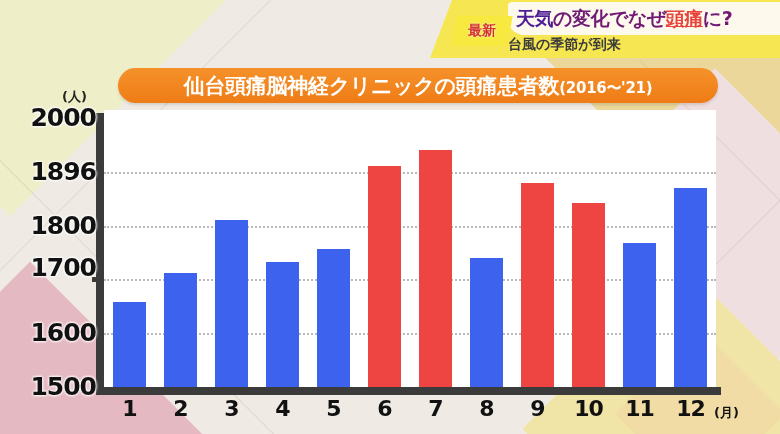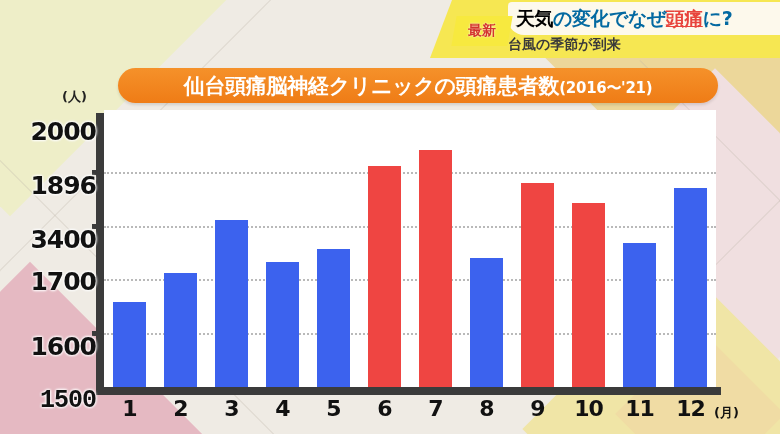--- a/index.html
+++ b/index.html
@@ -76,22 +76,22 @@
     background:#fdf9ec;
     border-radius:4px 0 0 16px;
     display:flex; align-items:center; padding-left:8px;
     z-index:2;
   }
   .header-title {
     font-size:19px; font-weight:bold; letter-spacing:-.5px;
     font-family:"DejaVu Sans", sans-serif;
     white-space:nowrap;
   }
-  .hb { color:#000000; }
-  .hk { color:#0369a1; }
+  .hb { color:#4c1d95; }
+  .hk { color:#701a75; }
   .hr { color:#e8443c;text-decoration:underline; }
   .header-sub {
     position:absolute; left:78px; top:36px; width:272px;
     font-size:14px; font-weight:bold; color:#3a3a3a;
     font-family:"DejaVu Sans", sans-serif;
     z-index:2;
   }
 
   
   .title-pill {
@@ -134,21 +134,20 @@
   }
   .axis-x {
     position:absolute; left:96px; top:387px;
     width:625px; height:8px; background:#3b3b3b; z-index:14;
   }
   .ytick-label {
     position:absolute; right:0; font-size:25px; font-weight:bold;
     color:#111; font-family:"DejaVu Sans", sans-serif;
     letter-spacing:-1px; line-height:1;
     text-shadow:0 0 3px #fff,0 0 3px #fff,0 0 3px #fff;
-    margin-top:14px;
   }
   .ytick-wrap { position:absolute; left:0; top:0; width:96px; z-index:16; }
   .gridline {
     position:absolute; left:0; width:612px; height:0;
     border-top:2px dotted #b9b9b9;
   }
   .tickmark {
     position:absolute; left:92px; width:12px; height:5px;
     background:#3b3b3b; z-index:15;
   }
@@ -228,24 +227,24 @@
 
 <div id="ticks">
     <div class="tickmark" style="top: 169.8px;"></div>
     <div class="tickmark" style="top: 223.6px;"></div>
     <div class="tickmark" style="top: 277.4px;"></div>
     <div class="tickmark" style="top: 331.2px;"></div>
   </div>
 <div class="ytick-wrap" id="ylabels">
     <div class="ytick-label" style="top: 105px;">2000</div>
     <div class="ytick-label" style="top: 158.8px;">1896</div>
-    <div class="ytick-label" style="top: 212.6px;">3400</div>
+    <div class="ytick-label" style="top: 212.6px;">1800</div>
     <div class="ytick-label" style="top: 255px; text-align: right;">1700</div>
     <div class="ytick-label" style="top: 320.2px;">1600</div>
-    <div class="ytick-label" style="top: 374px; font-family: Liberation Mono, monospace;">1500</div>
+    <div class="ytick-label" style="top: 374px;">1500</div>
   </div>
 
 <div class="axis-y"></div>
 <div class="axis-x"></div>
 
 <div class="bars" id="bars">
     <div class="bar-slot">
       <div class="bar blue" title="1658" style="height: 85.004px;"></div>
     </div>
     <div class="bar-slot">

